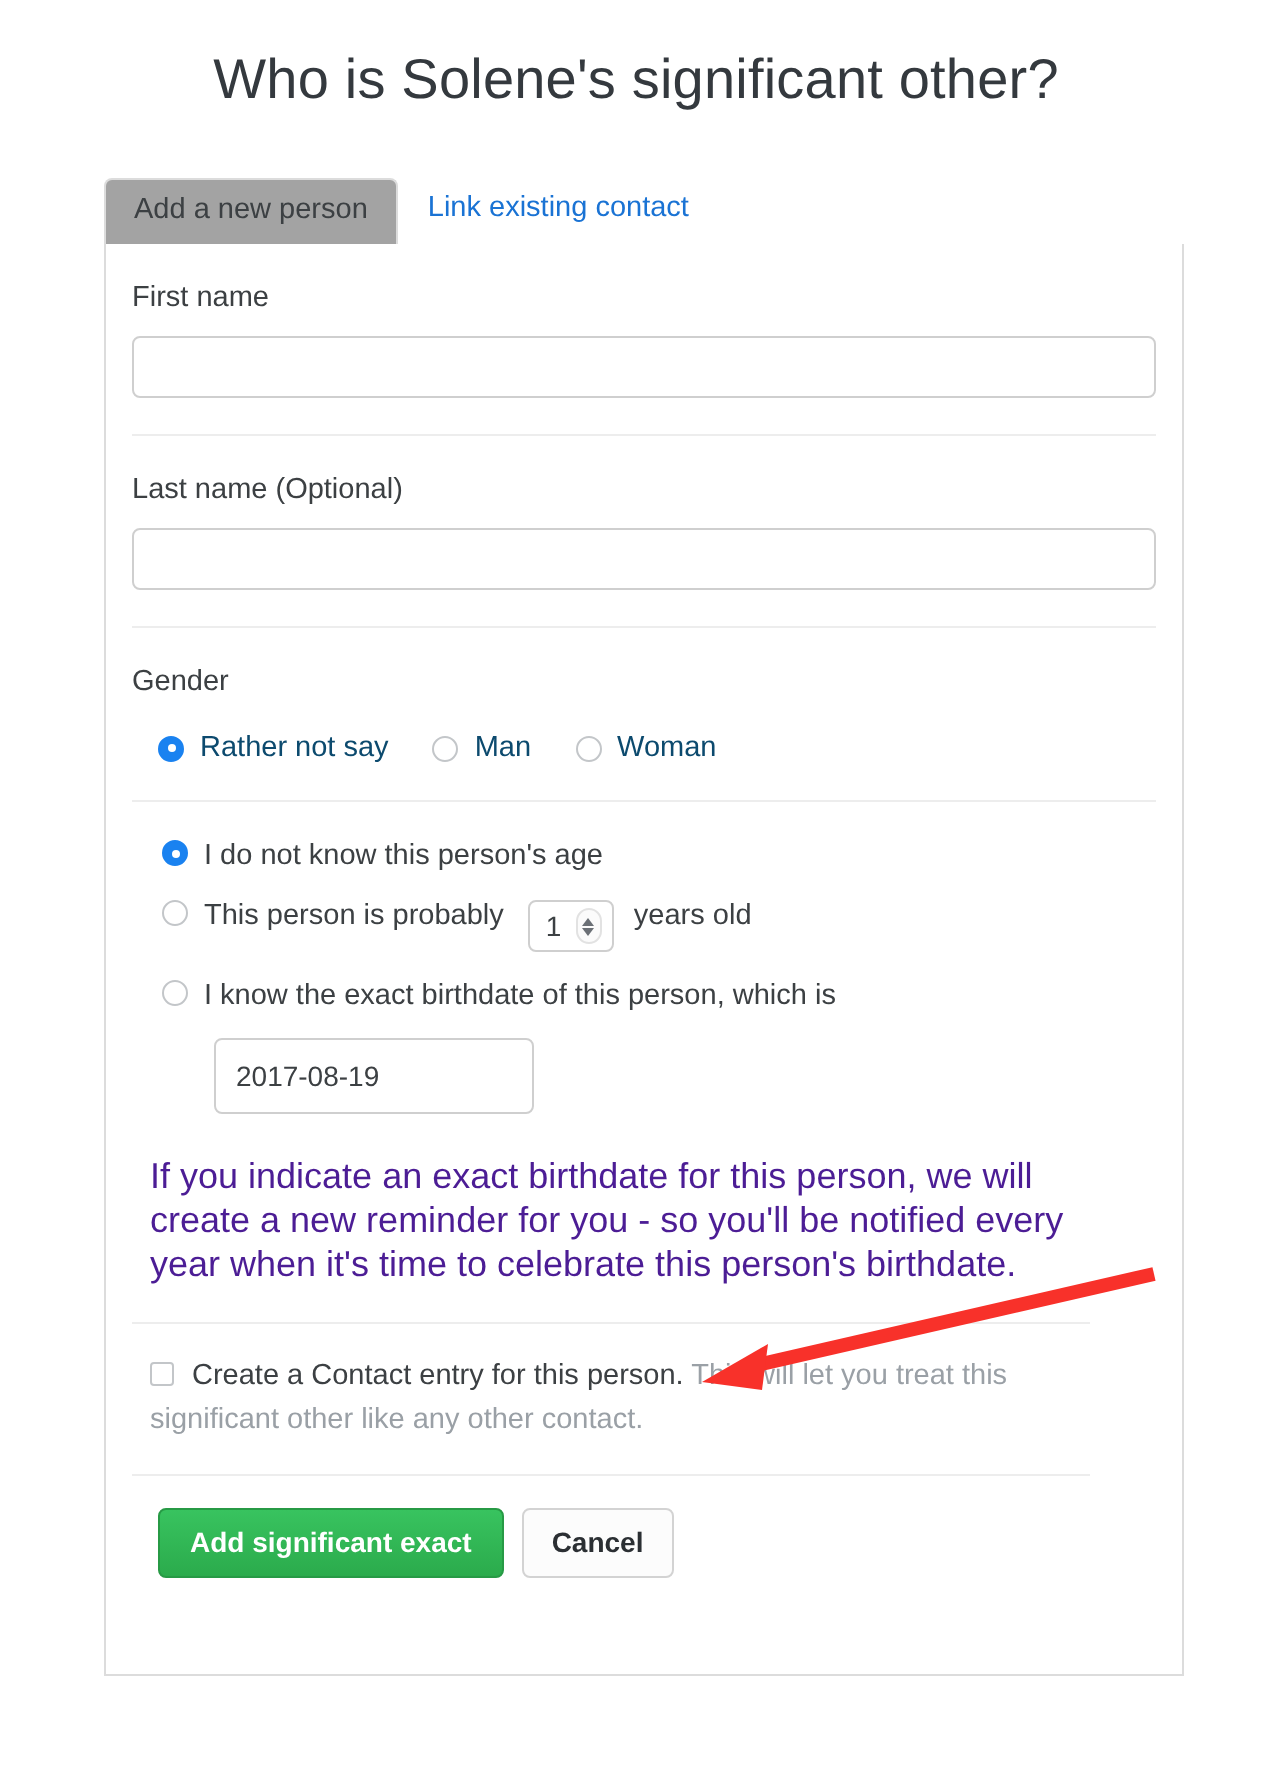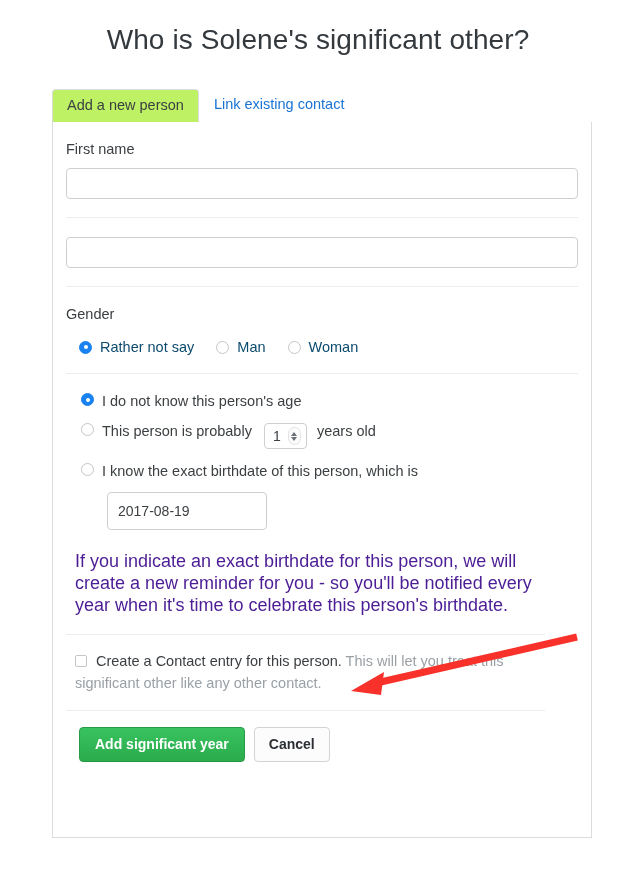--- a/index.html
+++ b/index.html
@@ -42,21 +42,21 @@
   .tab {
     font-size: 14.5px;
     padding: 7px 14px 8px 14px;
     line-height: 17px;
     box-sizing: border-box;
     position: relative;
     cursor: pointer;
   }
   .tab.active {
     color: #3c4043;
-    background: #bef264;
+    background: #a3a3a3;
     border: 1px solid #dcdcdc;
     border-bottom: 1px solid #ffffff;
     border-radius: 4px 4px 0 0;
     margin-bottom: -1px;
   }
   .tab.inactive {
     color: #1a73d4;
     border: 1px solid transparent;
   }
 
@@ -297,20 +297,21 @@
 
 <div class="card">
   <div class="card-inner">
 
     <div class="field-group">
       <label class="field-label">First name</label>
       <input class="text-input" type="text" value="" style="">
     </div>
 
     <div class="field-group">
+      <label class="field-label">Last name (Optional)</label>
       <input class="text-input" type="text" value="" style="">
     </div>
 
     <div class="field-group">
       <label class="field-label">Gender</label>
       <div class="radio-row gender-row">
         <span class="radio-opt">
           <span class="radio-dot checked"></span>
           <span>Rather not say</span>
         </span>
@@ -356,21 +357,21 @@
 
       <p class="help-text">If you indicate an exact birthdate for this person, we will create a new reminder for you - so you'll be notified every year when it's time to celebrate this person's birthdate.</p>
     </div>
 
     <div class="check-block">
       <span class="checkbox"></span><span>Create a Contact entry for this person.</span>
       <span class="muted">This will let you treat this significant other like any other contact.</span>
     </div>
 
     <div class="btn-row">
-      <button class="btn btn-primary">Add significant year</button>
+      <button class="btn btn-primary">Add significant exact</button>
       <button class="btn btn-default">Cancel</button>
     </div>
 
   </div>
 </div>
 
 <svg class="annotation" viewBox="0 0 636 883">
   <g>
     <line x1="577" y1="637" x2="372" y2="684" stroke="#f8312a" stroke-width="7" stroke-linecap="butt"></line>
     <polygon points="351,691 384,672 381,695" fill="#f8312a"></polygon>

